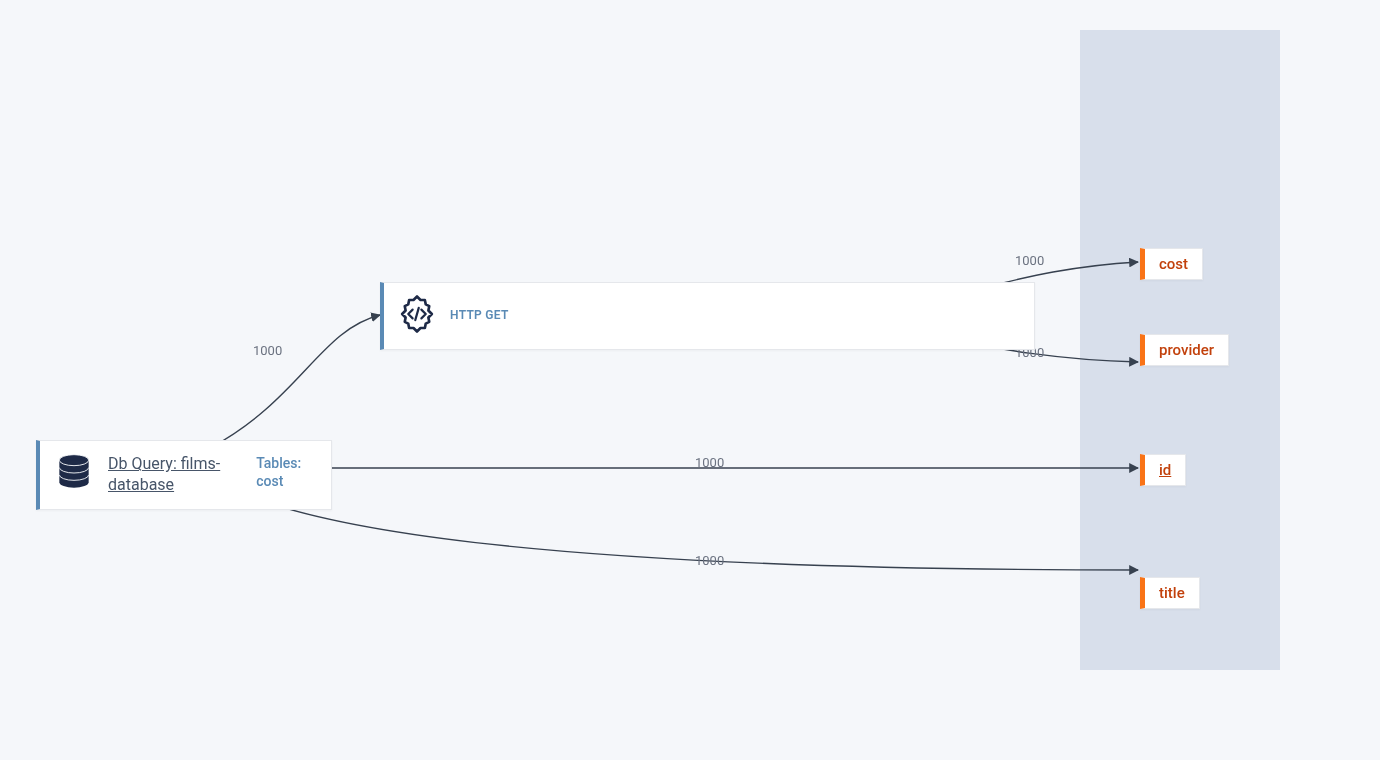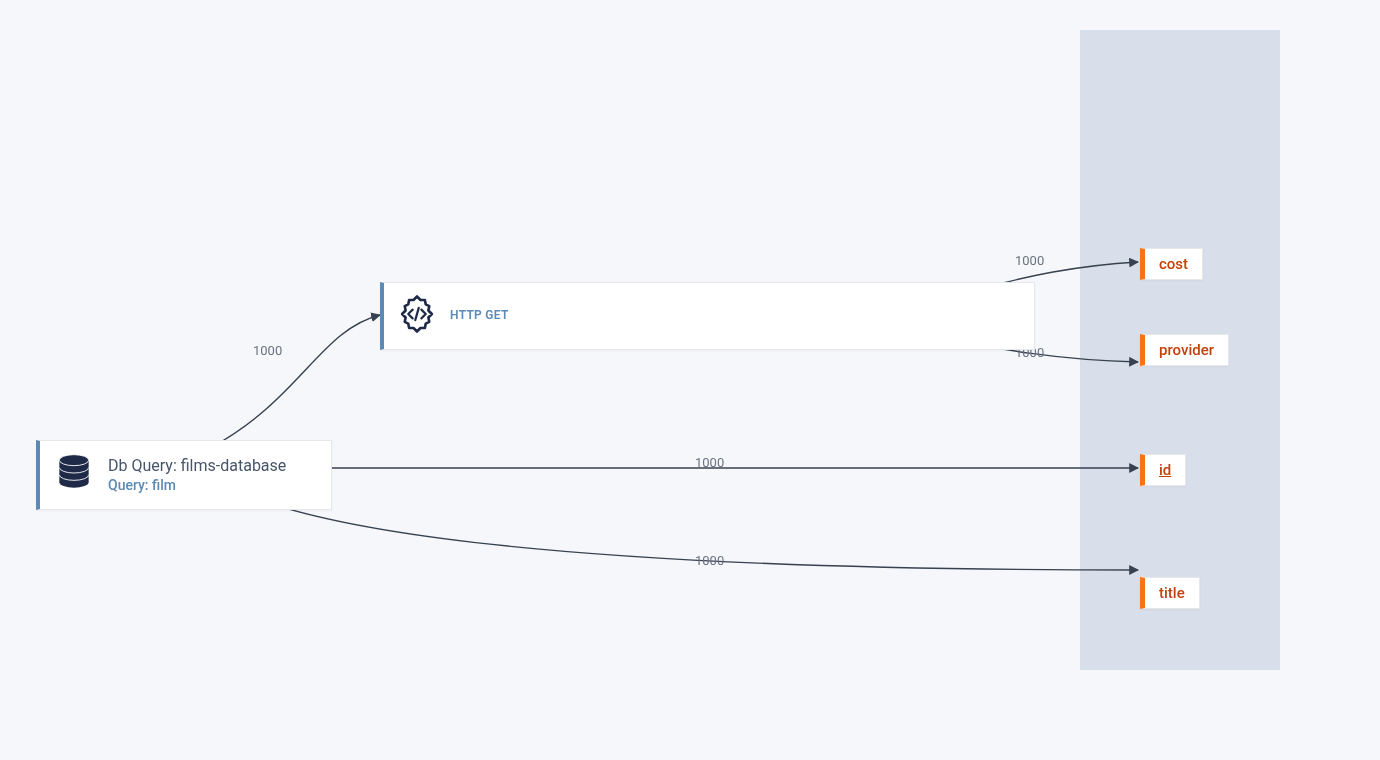--- a/index.html
+++ b/index.html
@@ -37,26 +37,27 @@
     align-items: center;
     padding: 10px 12px;
     box-sizing: border-box;
   }
   .node .icon {
     flex-shrink: 0;
     margin-right: 12px;
   }
   .node .labels {
     display: flex;
-    flex-direction: column;
+    flex-direction: row;
     line-height: 1.3;
   }
   .node .primary {
     color: #475569;
     font-size: 16px;
+    text-decoration: underline;
   }
   .node .secondary {
     color: #5a8ab5;
     font-size: 14px;
     font-weight: 500;
   }
   .node .small-top {
     color: #5a8ab5;
     font-size: 12px;
     font-weight: 600;
@@ -133,21 +134,21 @@
         <path d="M8 10 v8 a16 6 0 0 0 32 0 v-8" fill="#1e2a47"></path>
         <path d="M8 18 v8 a16 6 0 0 0 32 0 v-8" fill="#1e2a47"></path>
         <path d="M8 26 v8 a16 6 0 0 0 32 0 v-8" fill="#1e2a47"></path>
         <ellipse cx="24" cy="10" rx="16" ry="6" fill="none" stroke="#f5f7fa" stroke-width="1"></ellipse>
         <path d="M8 18 a16 6 0 0 0 32 0" fill="none" stroke="#f5f7fa" stroke-width="1"></path>
         <path d="M8 26 a16 6 0 0 0 32 0" fill="none" stroke="#f5f7fa" stroke-width="1"></path>
       </svg>
     </span>
     <div class="labels">
       <span class="primary">Db Query: films-database</span>
-      <span class="secondary">Query: film</span>
+      <span class="secondary">Tables: cost</span>
     </div>
   </div>
 
   <div class="node" style="left:380px; top:282px; width:655px;">
     <span class="icon">
       <svg width="42" height="42" viewBox="0 0 48 48">
         <path d="M24 4 l4 4 h5 l1 5 4 2 -1 5 4 4 -4 4 1 5 -4 2 -1 5 h-5 l-4 4 -4 -4 h-5 l-1 -5 -4 -2 1 -5 -4 -4 4 -4 -1 -5 4 -2 1 -5 h5 z" fill="none" stroke="#1e2a47" stroke-width="3" stroke-linejoin="round"></path>
         <path d="M19 19 l-5 5 5 5 M29 19 l5 5 -5 5 M26 17 l-4 14" fill="none" stroke="#1e2a47" stroke-width="2.5" stroke-linecap="round" stroke-linejoin="round"></path>
       </svg>
     </span>

